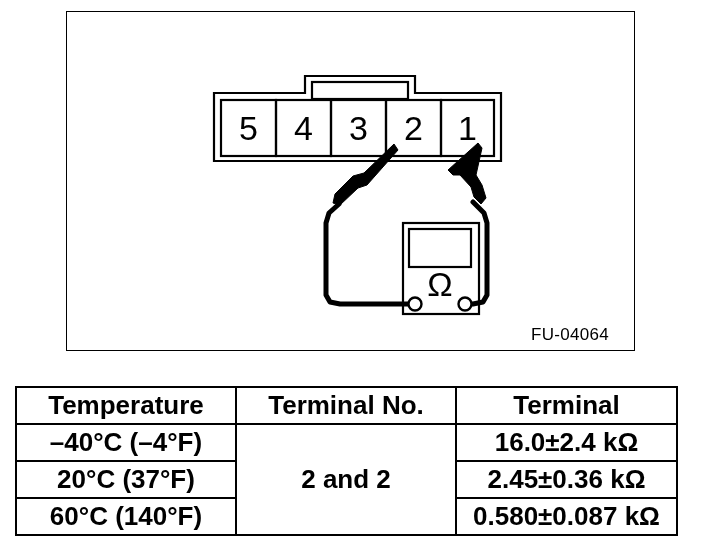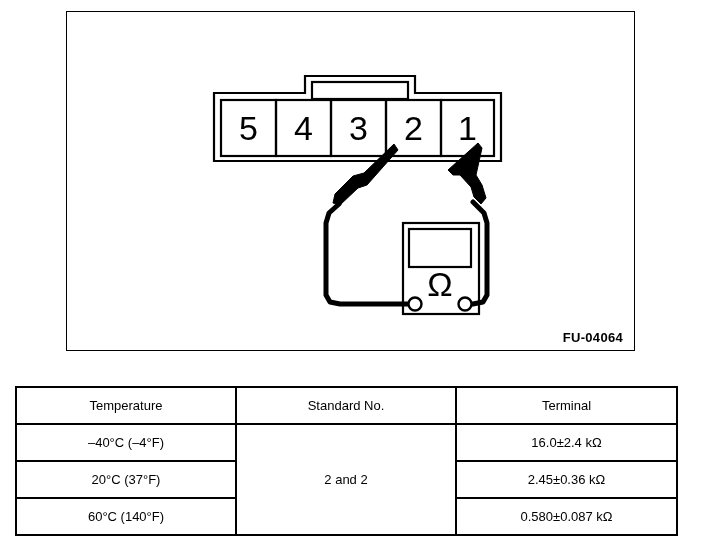--- a/index.html
+++ b/index.html
@@ -41,24 +41,24 @@
     position: absolute;
     left: 0;
     top: 0;
     width: 569px;
     height: 340px;
     display: block;
   }
 
   #figure-code {
     position: absolute;
-    right: 11px;
+    right: 25px;
     bottom: 5px;
-    font-size: 13px;
-    font-weight: bold;
+    font-size: 17px;
+    font-weight: normal;
     letter-spacing: 0.3px;
     white-space: nowrap;
     font-family: "Liberation Sans", sans-serif;
   }
 
   
   #spec-table {
     position: absolute;
     left: 15px;
     top: 386px;
@@ -66,22 +66,22 @@
     height: 140px;
     border-collapse: collapse;
     table-layout: fixed;
     background: #ffffff;
   }
   #spec-table td, #spec-table th {
     border: 2px solid #000000;
     text-align: center;
     vertical-align: middle;
     font-family: "Liberation Sans", sans-serif;
-    font-size: 13px;
-    font-weight: normal;
+    font-size: 26px;
+    font-weight: bold;
     padding: 0;
     height: 35px;
     color: #000000;
     white-space: nowrap;
     margin-left: 31px;
   }
   .col-temp  { width: 220px; }
   .col-term  { width: 220px; }
   .col-std   { width: 221px; }
 </style>
@@ -188,21 +188,21 @@
 
   <table id="spec-table">
     <colgroup>
       <col class="col-temp">
       <col class="col-term">
       <col class="col-std">
     </colgroup>
     <tbody>
       <tr>
         <th>Temperature</th>
-        <th>Standard No.</th>
+        <th>Terminal No.</th>
         <th>Terminal</th>
       </tr>
       <tr>
         <td>–40°C (–4°F)</td>
         <td rowspan="3">2 and 2</td>
         <td>16.0±2.4 kΩ</td>
       </tr>
       <tr>
         <td>20°C (37°F)</td>
         <td>2.45±0.36 kΩ</td>

